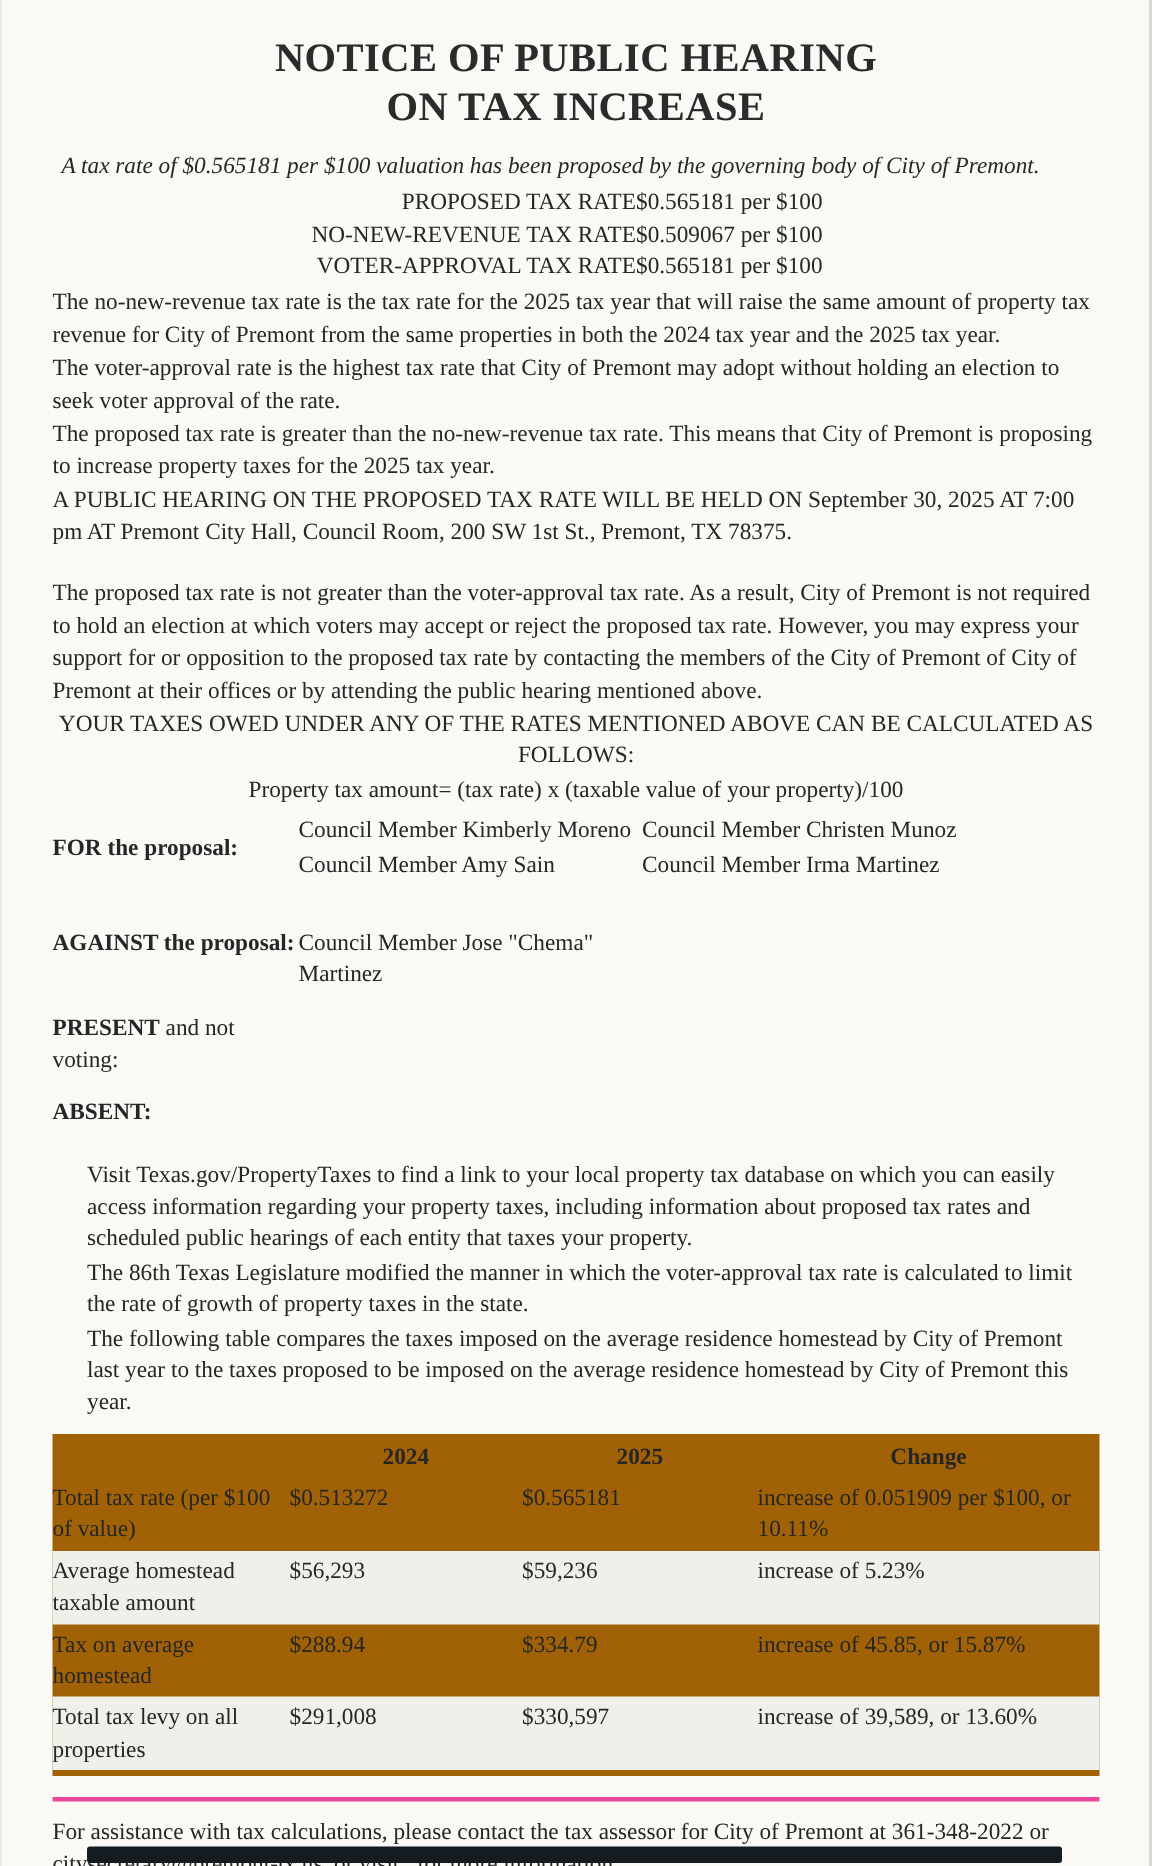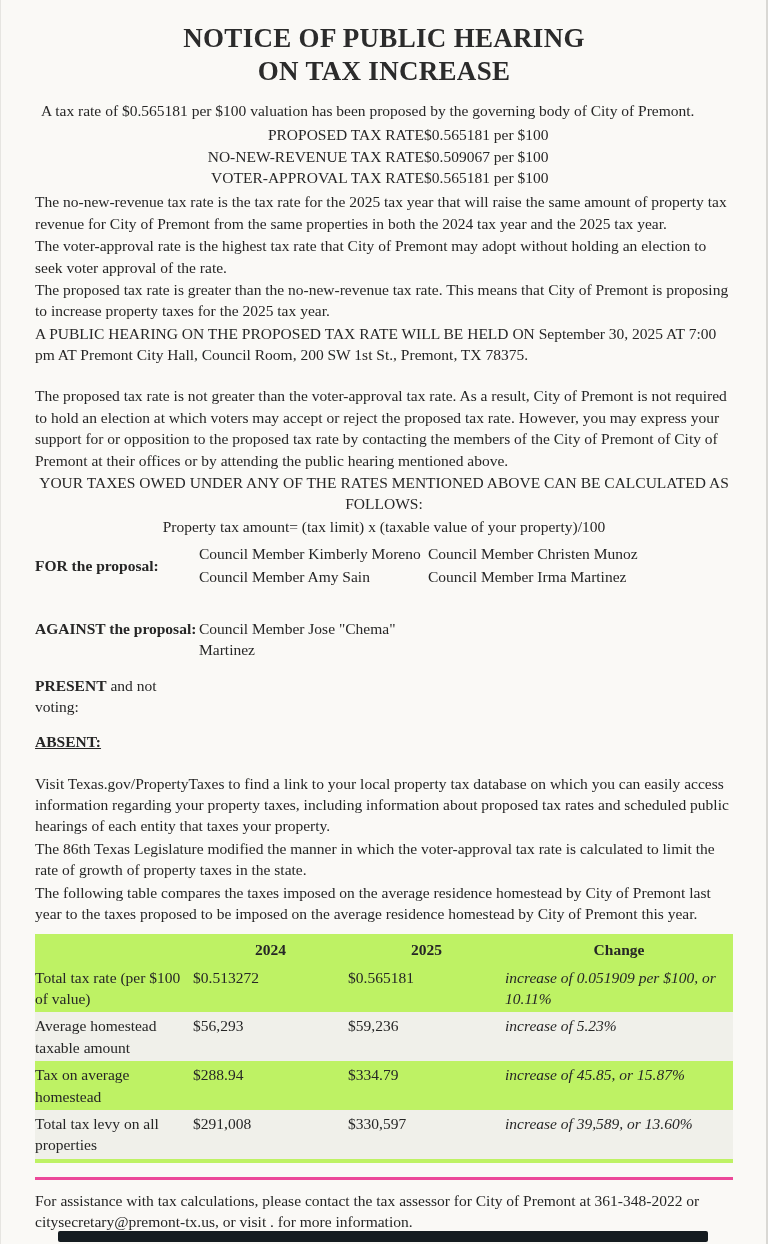--- a/index.html
+++ b/index.html
@@ -29,20 +29,21 @@
     line-height: 1.22;
     font-weight: bold;
     letter-spacing: 0.3px;
     color: #2b2b2b;
   }
   p.para {
     margin: 0 0 1px 0;
   }
   p.intro {
     text-indent: 6px;
+    font-style: italic;
   }
   .gap-top {
     margin-top: 20px !important;
   }
   .rates {
     margin: 3px 0 3px 122px;
     text-align: right;
   }
   .rate-row {
     display: flex;
@@ -83,28 +84,28 @@
   }
   .present-block {
     margin-top: 14px;
     width: 150px;
   }
   .present-label, .absent-label {
     font-weight: bold;
   }
   .absent-block {
     margin-top: 14px;
-    text-decoration: underline;
   }
   .body2 {
     margin-top: 20px;
+    margin-left: 23px;
   }
   .tbl {
     margin-top: 10px;
-    background: #bef264;
+    background: #a16207;
     padding: 2px 0 4px 0;
   }
   .tbl-row, .tbl-header {
     display: grid;
     grid-template-columns: 158px 155px 157px 1fr;
     align-items: start;
     padding: 3px 0;
   }
   .tbl-header {
     font-weight: bold;
@@ -114,21 +115,20 @@
   }
   .tbl-row:nth-child(odd) {
     background: #f0f0ea;
   }
   .tbl-row .rlabel {
     font-weight: normal;
     padding-right: 8px;
   }
   .tbl-row .rchange {
     padding-right: 10px;
-    font-style: italic;
   }
   .footer {
     margin-top: 14px;
     border-top: 3px solid #ec4899;
     padding-top: 10px;
   }
   .bottom-bar {
     position: absolute;
     left: 58px;
     bottom: 2px;
@@ -165,21 +165,21 @@
     </div>
   </div>
 
   <p class="para">The no-new-revenue tax rate is the tax rate for the 2025 tax year that will raise the same amount of property tax revenue for City of Premont from the same properties in both the 2024 tax year and the 2025 tax year.</p>
   <p class="para">The voter-approval rate is the highest tax rate that City of Premont may adopt without holding an election to seek voter approval of the rate.</p>
   <p class="para">The proposed tax rate is greater than the no-new-revenue tax rate. This means that City of Premont is proposing to increase property taxes for the 2025 tax year.</p>
   <p class="para">A PUBLIC HEARING ON THE PROPOSED TAX RATE WILL BE HELD ON September 30, 2025 AT 7:00 pm AT Premont City Hall, Council Room, 200 SW 1st St., Premont, TX 78375.</p>
   <p class="para gap-top">The proposed tax rate is not greater than the voter-approval tax rate. As a result, City of Premont is not required to hold an election at which voters may accept or reject the proposed tax rate. However, you may express your support for or opposition to the proposed tax rate by contacting the members of the City of Premont of City of Premont at their offices or by attending the public hearing mentioned above.</p>
 
   <p class="para calc-heading">YOUR TAXES OWED UNDER ANY OF THE RATES MENTIONED ABOVE CAN BE CALCULATED AS FOLLOWS:</p>
-  <p class="para calc-formula">Property tax amount= (tax limit) x (taxable value of your property)/100</p>
+  <p class="para calc-formula">Property tax amount= (tax rate) x (taxable value of your property)/100</p>
 
   <div class="vote-for">
     <div class="vote-label">FOR the proposal:</div>
     <div class="vote-names">
       <div class="vote-row">
         <span class="n1">Council Member Kimberly Moreno</span>
         <span class="n2">Council Member Christen Munoz</span>
       </div>
       <div class="vote-row">
         <span class="n1">Council Member Amy Sain</span>

